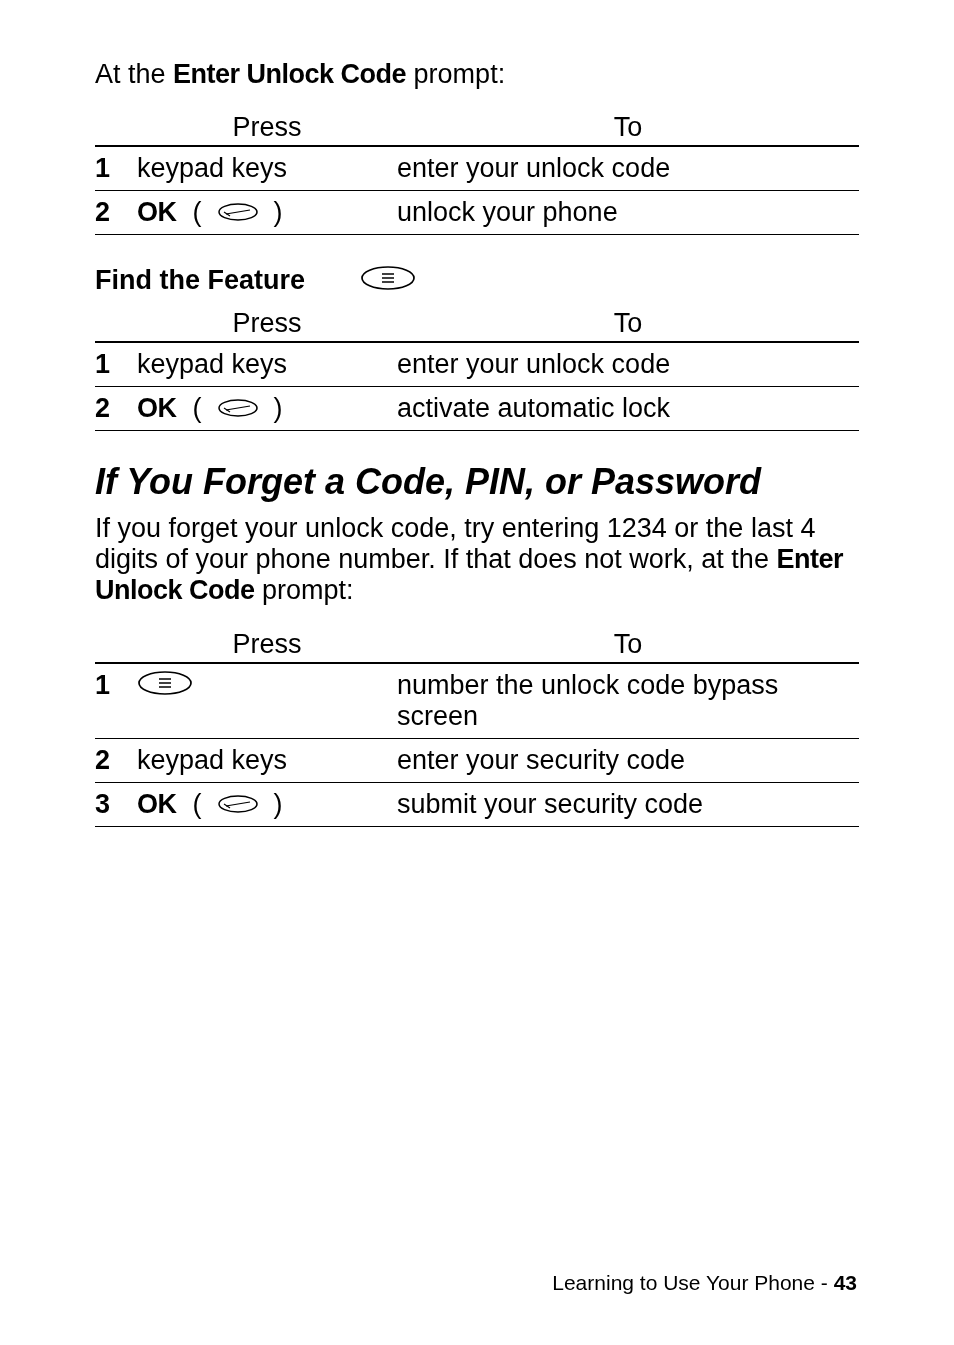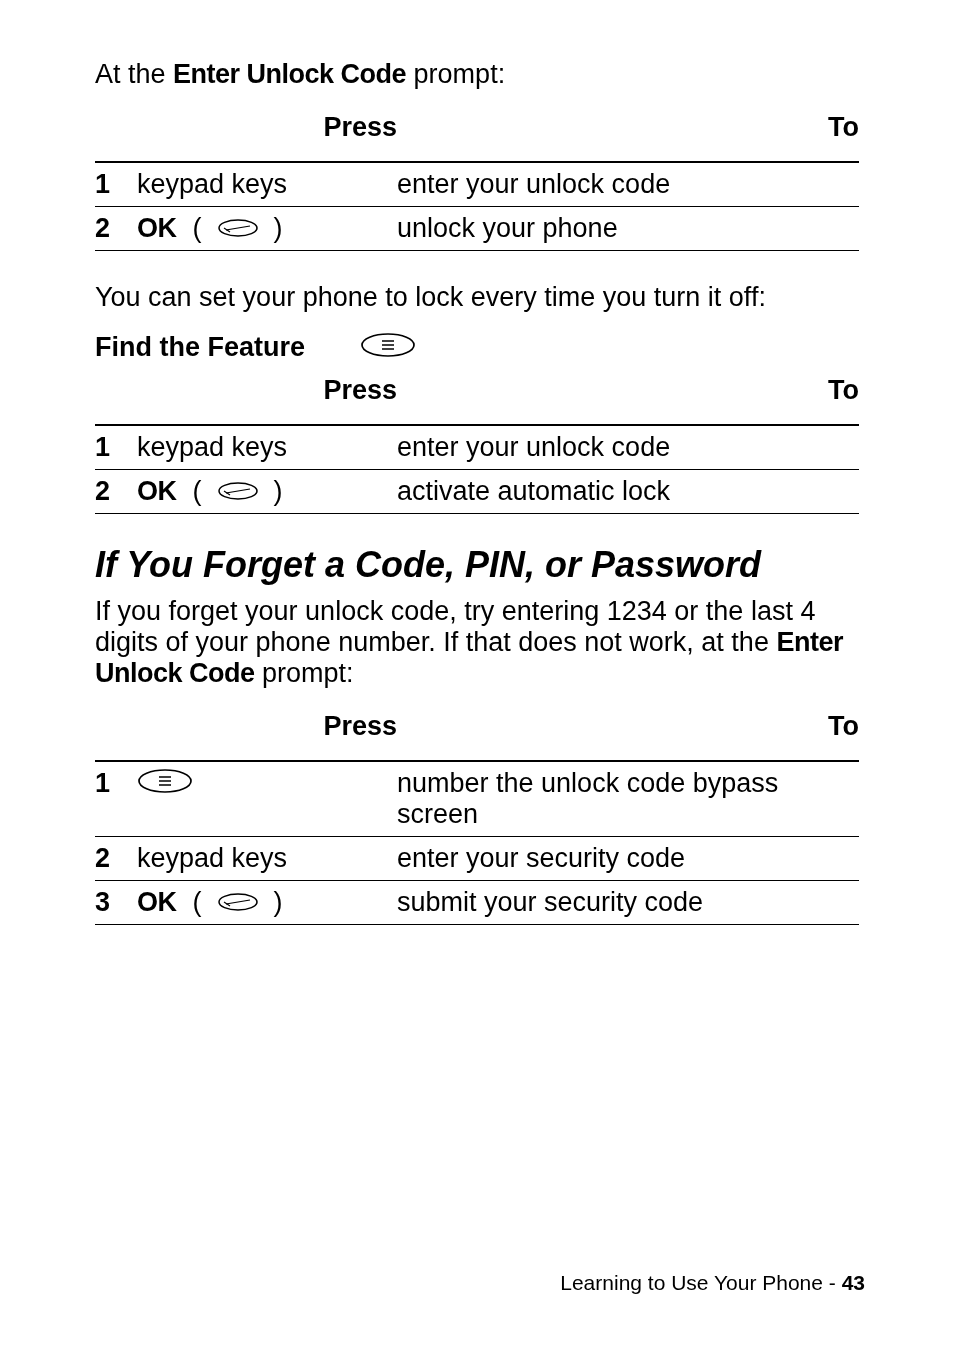--- a/index.html
+++ b/index.html
@@ -26,24 +26,24 @@
     font-weight: bold;
     font-stretch: condensed;
     letter-spacing: -0.5px;
   }
   .table {
     width: 100%;
     border-collapse: collapse;
     margin-bottom: 30px;
   }
   .table th {
-    text-align: right;
-    font-size: 27px;
-    font-weight: bold;
-    padding: 4px 0 18px 0;
+    text-align: center;
+    font-size: 27px;
+    font-weight: normal;
+    padding: 4px 0 2px 0;
     border-bottom: 2px solid #000;
     vertical-align: top;
   }
   .table td {
     font-size: 27px;
     padding: 6px 0 6px 0;
     border-bottom: 1px solid #000;
     vertical-align: top;
   }
   .col-num {
@@ -90,21 +90,21 @@
     display: inline-block;
     vertical-align: middle;
   }
   .menu-key-icon {
     display: inline-block;
     vertical-align: middle;
   }
   .footer {
     position: absolute;
     bottom: 50px;
-    right: 89px;
+    right: 97px;
     font-size: 21px;
     text-align: right;
   }
   .footer .pagenum {
     font-weight: bold;
   }
 </style>
 </head>
 <body>
 
@@ -142,21 +142,20 @@
               </svg>
             </span>
               <span>)</span>
           </span>
         </td>
         <td class="col-to">unlock your phone</td>
       </tr>
     </tbody>
   </table>
 
-  <p class="body-text">You can set your phone to lock every time you turn it off:</p>
 
   <div class="feature-row">
     <div class="feature-label">Find the Feature</div>
     <div class="feature-icon">
       <svg width="56" height="26" viewBox="0 0 56 26">
         <ellipse cx="28" cy="13" rx="26" ry="11" fill="none" stroke="#000" stroke-width="1.7"></ellipse>
         <line x1="22" y1="9" x2="34" y2="9" stroke="#000" stroke-width="1.5"></line>
         <line x1="22" y1="13" x2="34" y2="13" stroke="#000" stroke-width="1.5"></line>
         <line x1="22" y1="17" x2="34" y2="17" stroke="#000" stroke-width="1.5"></line>
       </svg>

